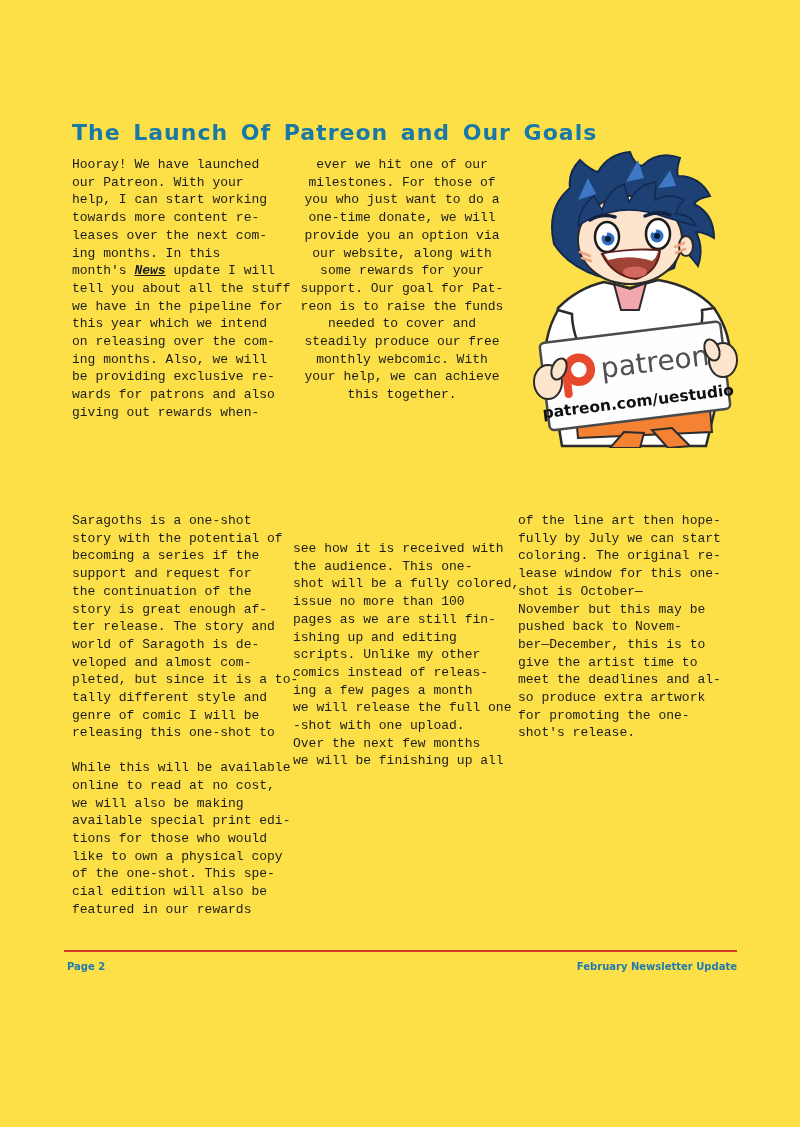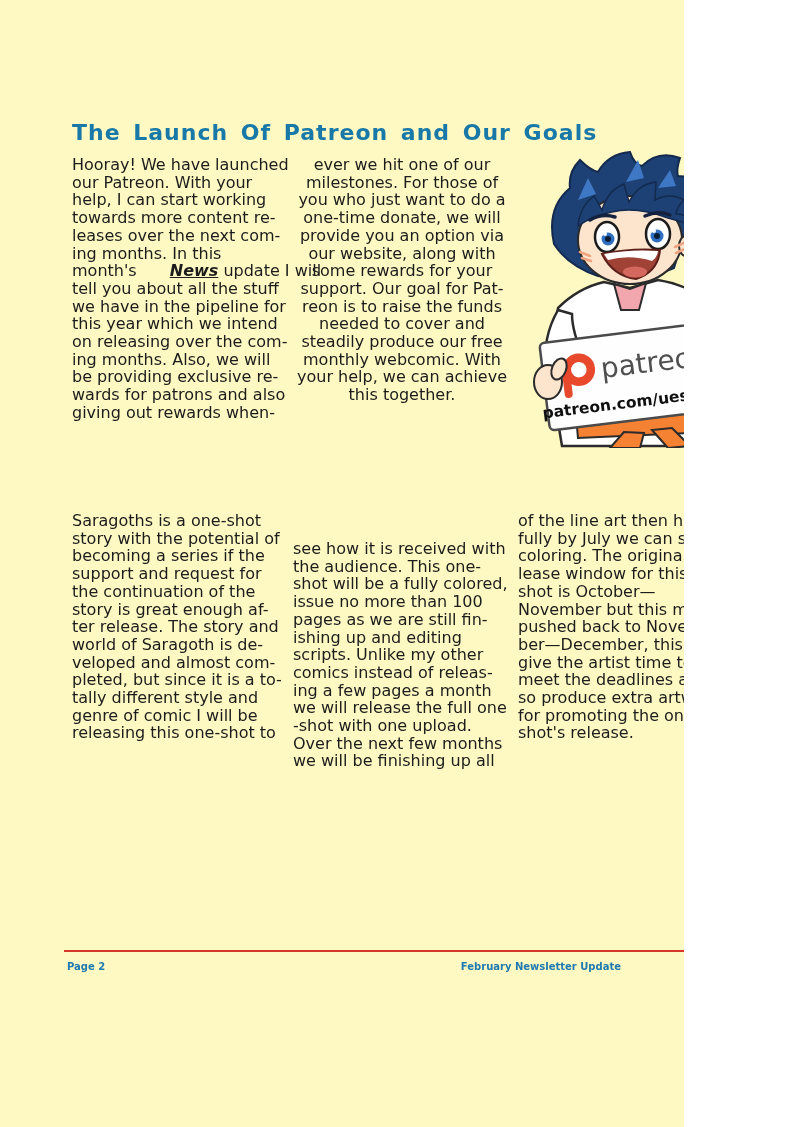--- a/index.html
+++ b/index.html
@@ -1,49 +1,50 @@
 <!DOCTYPE html>
 <html><head>
 <meta charset="utf-8">
 <style>
   html,body{margin:0;padding:0;background:#ffffff;}
   #page{
     position:relative;
-    width:684px;height:1127px;
-    background:#fef9c3;
+    width:800px;height:1127px;
+    background:#fde047;
     font-family:"DejaVu Sans", sans-serif;
     color:#1c1c1c;
     overflow:hidden;
   }
   .h-title{
     position:absolute;
     font-size:22px;
     font-weight:bold;
     color:#1878a8;
     letter-spacing:1px;
     word-spacing:4px;
     white-space:nowrap;
   }
   #h1-patreon{left:72px;top:120px;}
   #h2-saragoth{left:72px;top:472px;}
   .col{
     position:absolute;
     width:218px;
-    font-size:16px;
+    font-size:13px;
     line-height:17.7px;
     white-space:pre;
     color:#1c1c1c;
+    font-family:Liberation Mono, monospace;
   }
   #s1-col1{left:72px;top:156px;}
   #s1-col2{left:293px;top:156px;text-align:center;}
   #s2-col1{left:72px;top:512px;}
   #s2-col2{left:293px;top:512px;margin-top:28px;}
   #s2-col3{left:518px;top:512px;}
   .para2{display:block;margin-top:17px;}
-  .news-word{font-weight:bold;font-style:italic;text-decoration:underline;margin-left:28px;}
+  .news-word{font-weight:bold;font-style:italic;text-decoration:underline;}
   #mascot{
     position:absolute;left:518px;top:148px;width:232px;height:300px;
   }
   #footer-rule{
     position:absolute;left:64px;top:950px;width:673px;height:2px;
     background:#d6392c;
   }
   .footer-text{
     position:absolute;top:961px;
     font-size:10px;font-weight:bold;color:#1e7ab0;
@@ -160,21 +161,29 @@
 becoming a series if the
 support and request for
 the continuation of the
 story is great enough af-
 ter release. The story and
 world of Saragoth is de-
 veloped and almost com-
 pleted, but since it is a to-
 tally different style and
 genre of comic I will be
-releasing this one-shot to</span></div>
+releasing this one-shot to</span><span class="para2">While this will be available
+online to read at no cost,
+we will also be making
+available special print edi-
+tions for those who would
+like to own a physical copy
+of the one-shot. This spe-
+cial edition will also be
+featured in our rewards</span></div>
 
   <div id="s2-col2" class="col"><span>see how it is received with
 the audience. This one-
 shot will be a fully colored,
 issue no more than 100
 pages as we are still fin-
 ishing up and editing
 scripts. Unlike my other
 comics instead of releas-
 ing a few pages a month

